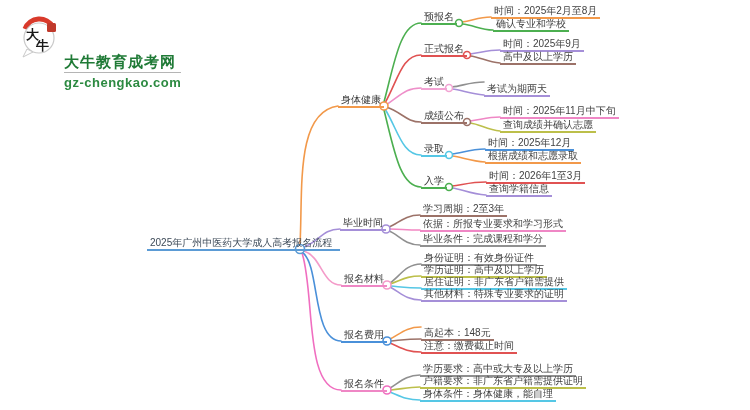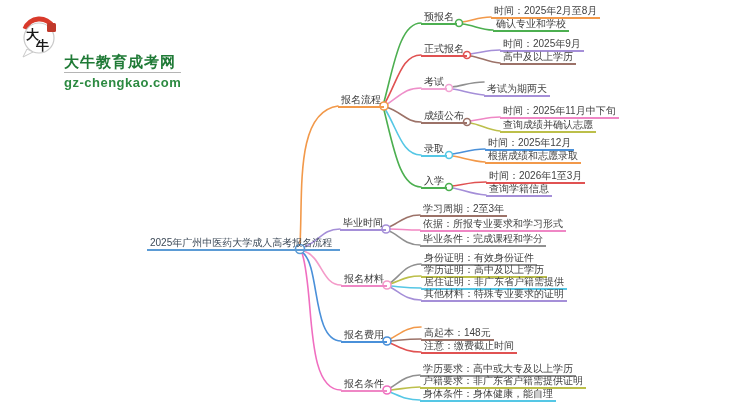--- a/index.html
+++ b/index.html
@@ -105,21 +105,21 @@
       <text x="16" y="36" font-size="13" font-weight="bold" fill="#1a1a1a">牛</text>
     </svg>
     <div class="logo-text">
       <div class="logo-title">大牛教育成考网</div>
       <div class="logo-domain">gz-chengkao.com</div>
     </div>
   </div>
 
   <div class="n root-label c-rt" style="left:135px;top:237px">2025年广州中医药大学成人高考报名流程</div>
 
-  <div class="n b c-or" style="left:338px;top:94px">报名流程</div>
+  <div class="n b c-or" style="left:338px;top:94px">身体健康</div>
   <div class="n b c-pu" style="left:340px;top:217px">毕业时间</div>
   <div class="n b c-pk" style="left:341px;top:273px">报名材料</div>
   <div class="n b c-bl" style="left:341px;top:329px">报名费用</div>
   <div class="n b c-pk" style="left:341px;top:378px">报名条件</div>
 
   <div class="n b c-gr" style="left:421px;top:11px">预报名</div>
   <div class="n b c-rd" style="left:421px;top:43px">正式报名</div>
   <div class="n b c-lp" style="left:421px;top:76px">考试</div>
   <div class="n b c-br" style="left:421px;top:110px">成绩公布</div>
   <div class="n b c-cy" style="left:421px;top:143px">录取</div>

